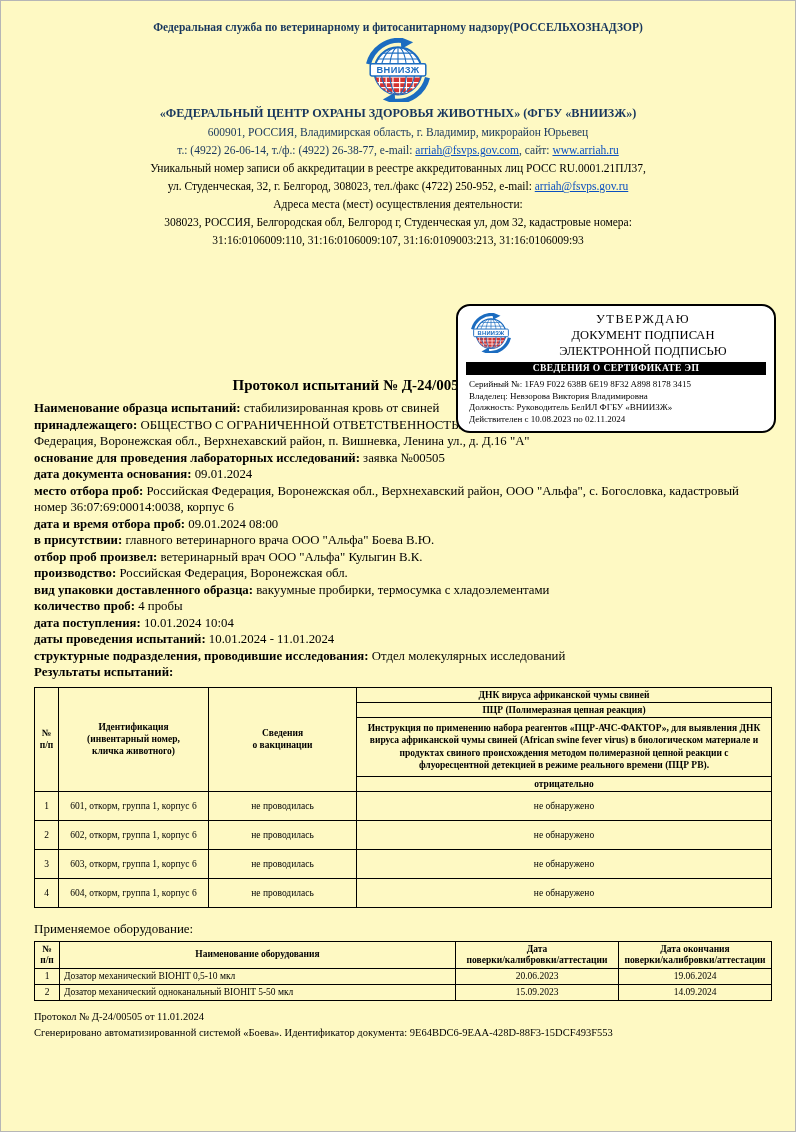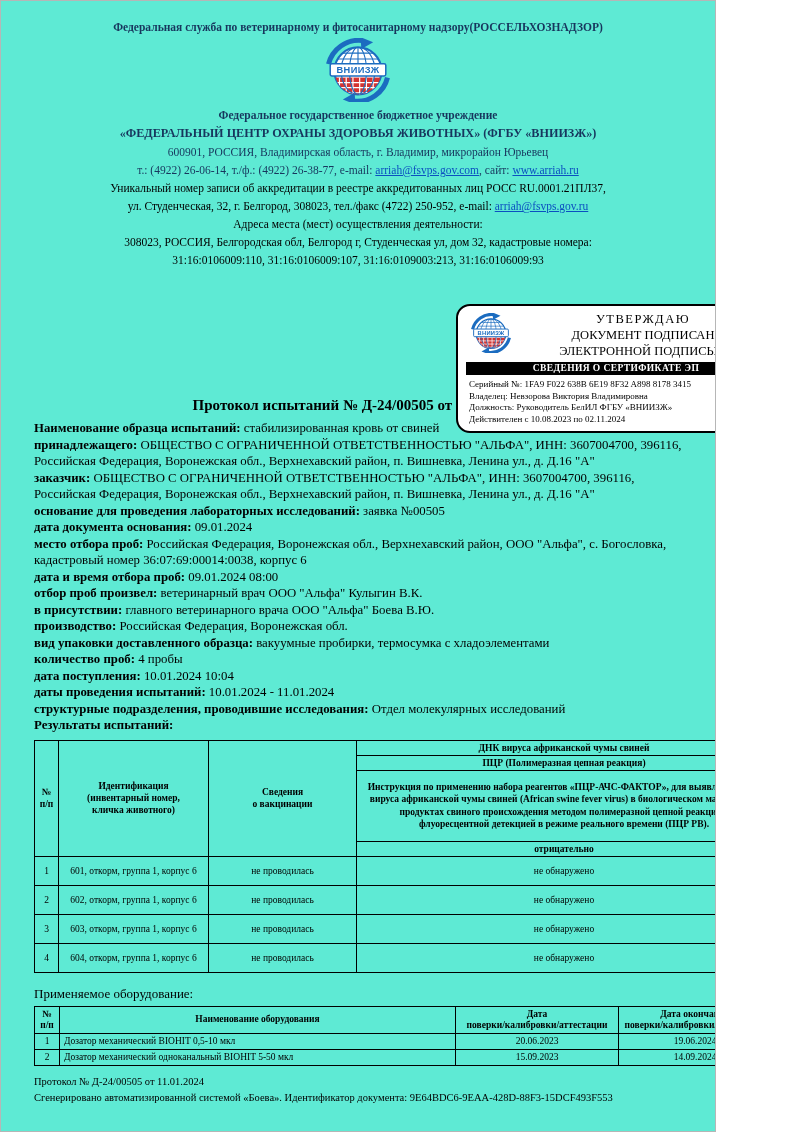--- a/index.html
+++ b/index.html
@@ -2,22 +2,22 @@
 <html style="--navy: #17365d; --link: #0b50c0; --logo-blue: #1b6cc0; --logo-red: #d43431;"><head>
 <meta charset="utf-8">
 <style>
   :root{
     --navy:#17365d; --link:#0b50c0; --logo-blue:#1b6cc0; --logo-red:#d43431;
     --ink:#000000; --page-border:#b6b6b6;
   }
   *{box-sizing:border-box;}
   html,body{margin:0;padding:0;background:#ffffff;}
   .page{
-    width:716px;height:1132px;margin:0;position:relative;overflow:hidden;
-    background:#5eead4;border:1px solid var(--page-border);
+    width:796px;height:1132px;margin:0;position:relative;overflow:hidden;
+    background:#fef9c3;border:1px solid var(--page-border);
     font-family:"Liberation Serif", serif;color:var(--ink);
   }
   .center{text-align:center;}
   .navy{color:var(--navy);}
   a.doc-link{color:var(--link);text-decoration:underline;cursor:pointer;}
 
   .agency-line{margin-top:19px;font-size:11.5px;font-weight:bold;line-height:15px;}
   .logo-wrap{margin-top:3px;height:66px;display:flex;justify-content:center;}
   .logo-lg{width:78px;height:64px;}
   .org-type{margin-top:2px;font-size:11.5px;font-weight:bold;line-height:18px;}
@@ -47,21 +47,21 @@
   .doc-title{font-size:15px;font-weight:bold;line-height:20px;margin-top:0;}
 
   .fields{margin:5px 33px 0 33px;font-size:12.8px;line-height:16.5px;}
   .fline b{font-weight:bold;}
 
   table.grid{border-collapse:collapse;table-layout:fixed;margin-left:33px;width:737px;}
   table.grid td{border:1px solid #000;overflow:hidden;text-align:center;}
   .results{margin-top:6px;font-size:9.5px;}
   .hc{font-weight:bold;text-align:center;vertical-align:middle;white-space:pre-line;line-height:12px;padding:1px 3px;}
   .hc.short{height:15px;}
-  .hc.instr{padding:10px 8px;line-height:12.5px;}
+  .hc.instr{padding:4px 8px;line-height:12.5px;}
   .dc{text-align:center;vertical-align:middle;line-height:12px;padding:2px 4px;height:29px;}
 
   .equip-title{margin:12px 0 0 33px;font-size:13px;line-height:17px;}
   .equipment{margin-top:4px;font-size:9.5px;}
   .ehc{font-weight:bold;text-align:center;vertical-align:middle;white-space:pre-line;line-height:11px;padding:2px 3px;}
   .edc{text-align:center;vertical-align:middle;line-height:11px;padding:2px 4px;height:14px;}
   .edc.left{text-align:left;}
 
   .footer{margin:8px 33px 0 33px;font-size:10.5px;line-height:16px;}
 
@@ -111,21 +111,20 @@
 <div class="page">
 
   <div class="agency-line center navy">Федеральная служба по ветеринарному и фитосанитарному надзору(РОССЕЛЬХОЗНАДЗОР)</div>
 
   <div class="logo-wrap">
     <svg class="logo-lg">
         <use href="#vniizh-globe"></use>
       </svg>
   </div>
 
-  <div class="org-type center navy">Федеральное государственное бюджетное учреждение</div>
   <div class="org-name center navy">«ФЕДЕРАЛЬНЫЙ ЦЕНТР ОХРАНЫ ЗДОРОВЬЯ ЖИВОТНЫХ» (ФГБУ «ВНИИЗЖ»)</div>
   <div class="org-addr center navy">600901, РОССИЯ, Владимирская область, г. Владимир, микрорайон Юрьевец</div>
   <div class="org-contacts center navy"><span>т.: (4922) 26-06-14, т./ф.: (4922) 26-38-77, e-mail: </span><a class="doc-link">arriah@fsvps.gov.com</a><span>, сайт: </span><a class="doc-link">www.arriah.ru</a></div>
 
   <div class="lab-line center">Уникальный номер записи об аккредитации в реестре аккредитованных лиц РОСС RU.0001.21ПЛ37,</div>
   <div class="lab-line center"><span>ул. Студенческая, 32, г. Белгород, 308023, тел./факс (4722) 250-952, e-mail: </span><a class="doc-link">arriah@fsvps.gov.ru</a></div>
   <div class="lab-line center">Адреса места (мест) осуществления деятельности:</div>
   <div class="lab-line center">308023, РОССИЯ, Белгородская обл, Белгород г, Студенческая ул, дом 32, кадастровые номера:</div>
   <div class="lab-line center">31:16:0106009:110, 31:16:0106009:107, 31:16:0109003:213, 31:16:0106009:93</div>
 
@@ -147,27 +146,26 @@
     <div class="stamp-info">Действителен с 10.08.2023 по 02.11.2024</div>
   </div>
 
   <div class="spacer"></div>
 
   <div class="doc-title center">Протокол испытаний № Д-24/00505 от 01.01.2024</div>
 
   <div class="fields">
       <div class="fline"><b>Наименование образца испытаний:</b> стабилизированная кровь от свиней</div>
       <div class="fline"><b>принадлежащего:</b> ОБЩЕСТВО С ОГРАНИЧЕННОЙ ОТВЕТСТВЕННОСТЬЮ "АЛЬФА", ИНН: 3607004700, 396116, Российская Федерация, Воронежская обл., Верхнехавский район, п. Вишневка, Ленина ул., д. Д.16 "А"</div>
-      <div class="fline"><b>заказчик:</b> ОБЩЕСТВО С ОГРАНИЧЕННОЙ ОТВЕТСТВЕННОСТЬЮ "АЛЬФА", ИНН: 3607004700, 396116, Российская Федерация, Воронежская обл., Верхнехавский район, п. Вишневка, Ленина ул., д. Д.16 "А"</div>
       <div class="fline"><b>основание для проведения лабораторных исследований:</b> заявка №00505</div>
       <div class="fline"><b>дата документа основания:</b> 09.01.2024</div>
       <div class="fline"><b>место отбора проб:</b> Российская Федерация, Воронежская обл., Верхнехавский район, ООО "Альфа", с. Богословка, кадастровый номер 36:07:69:00014:0038, корпус 6</div>
       <div class="fline"><b>дата и время отбора проб:</b> 09.01.2024 08:00</div>
+      <div class="fline"><b>в присутствии:</b> главного ветеринарного врача ООО "Альфа" Боева В.Ю.</div>
       <div class="fline"><b>отбор проб произвел:</b> ветеринарный врач ООО "Альфа" Кулыгин В.К.</div>
-      <div class="fline"><b>в присутствии:</b> главного ветеринарного врача ООО "Альфа" Боева В.Ю.</div>
       <div class="fline"><b>производство:</b> Российская Федерация, Воронежская обл.</div>
       <div class="fline"><b>вид упаковки доставленного образца:</b> вакуумные пробирки, термосумка с хладоэлементами</div>
       <div class="fline"><b>количество проб:</b> 4 пробы</div>
       <div class="fline"><b>дата поступления:</b> 10.01.2024 10:04</div>
       <div class="fline"><b>даты проведения испытаний:</b> 10.01.2024 - 11.01.2024</div>
       <div class="fline"><b>структурные подразделения, проводившие исследования:</b> Отдел молекулярных исследований</div>
       <div class="fline"><b>Результаты испытаний:</b></div>
     </div>
 
   <table class="grid results">

